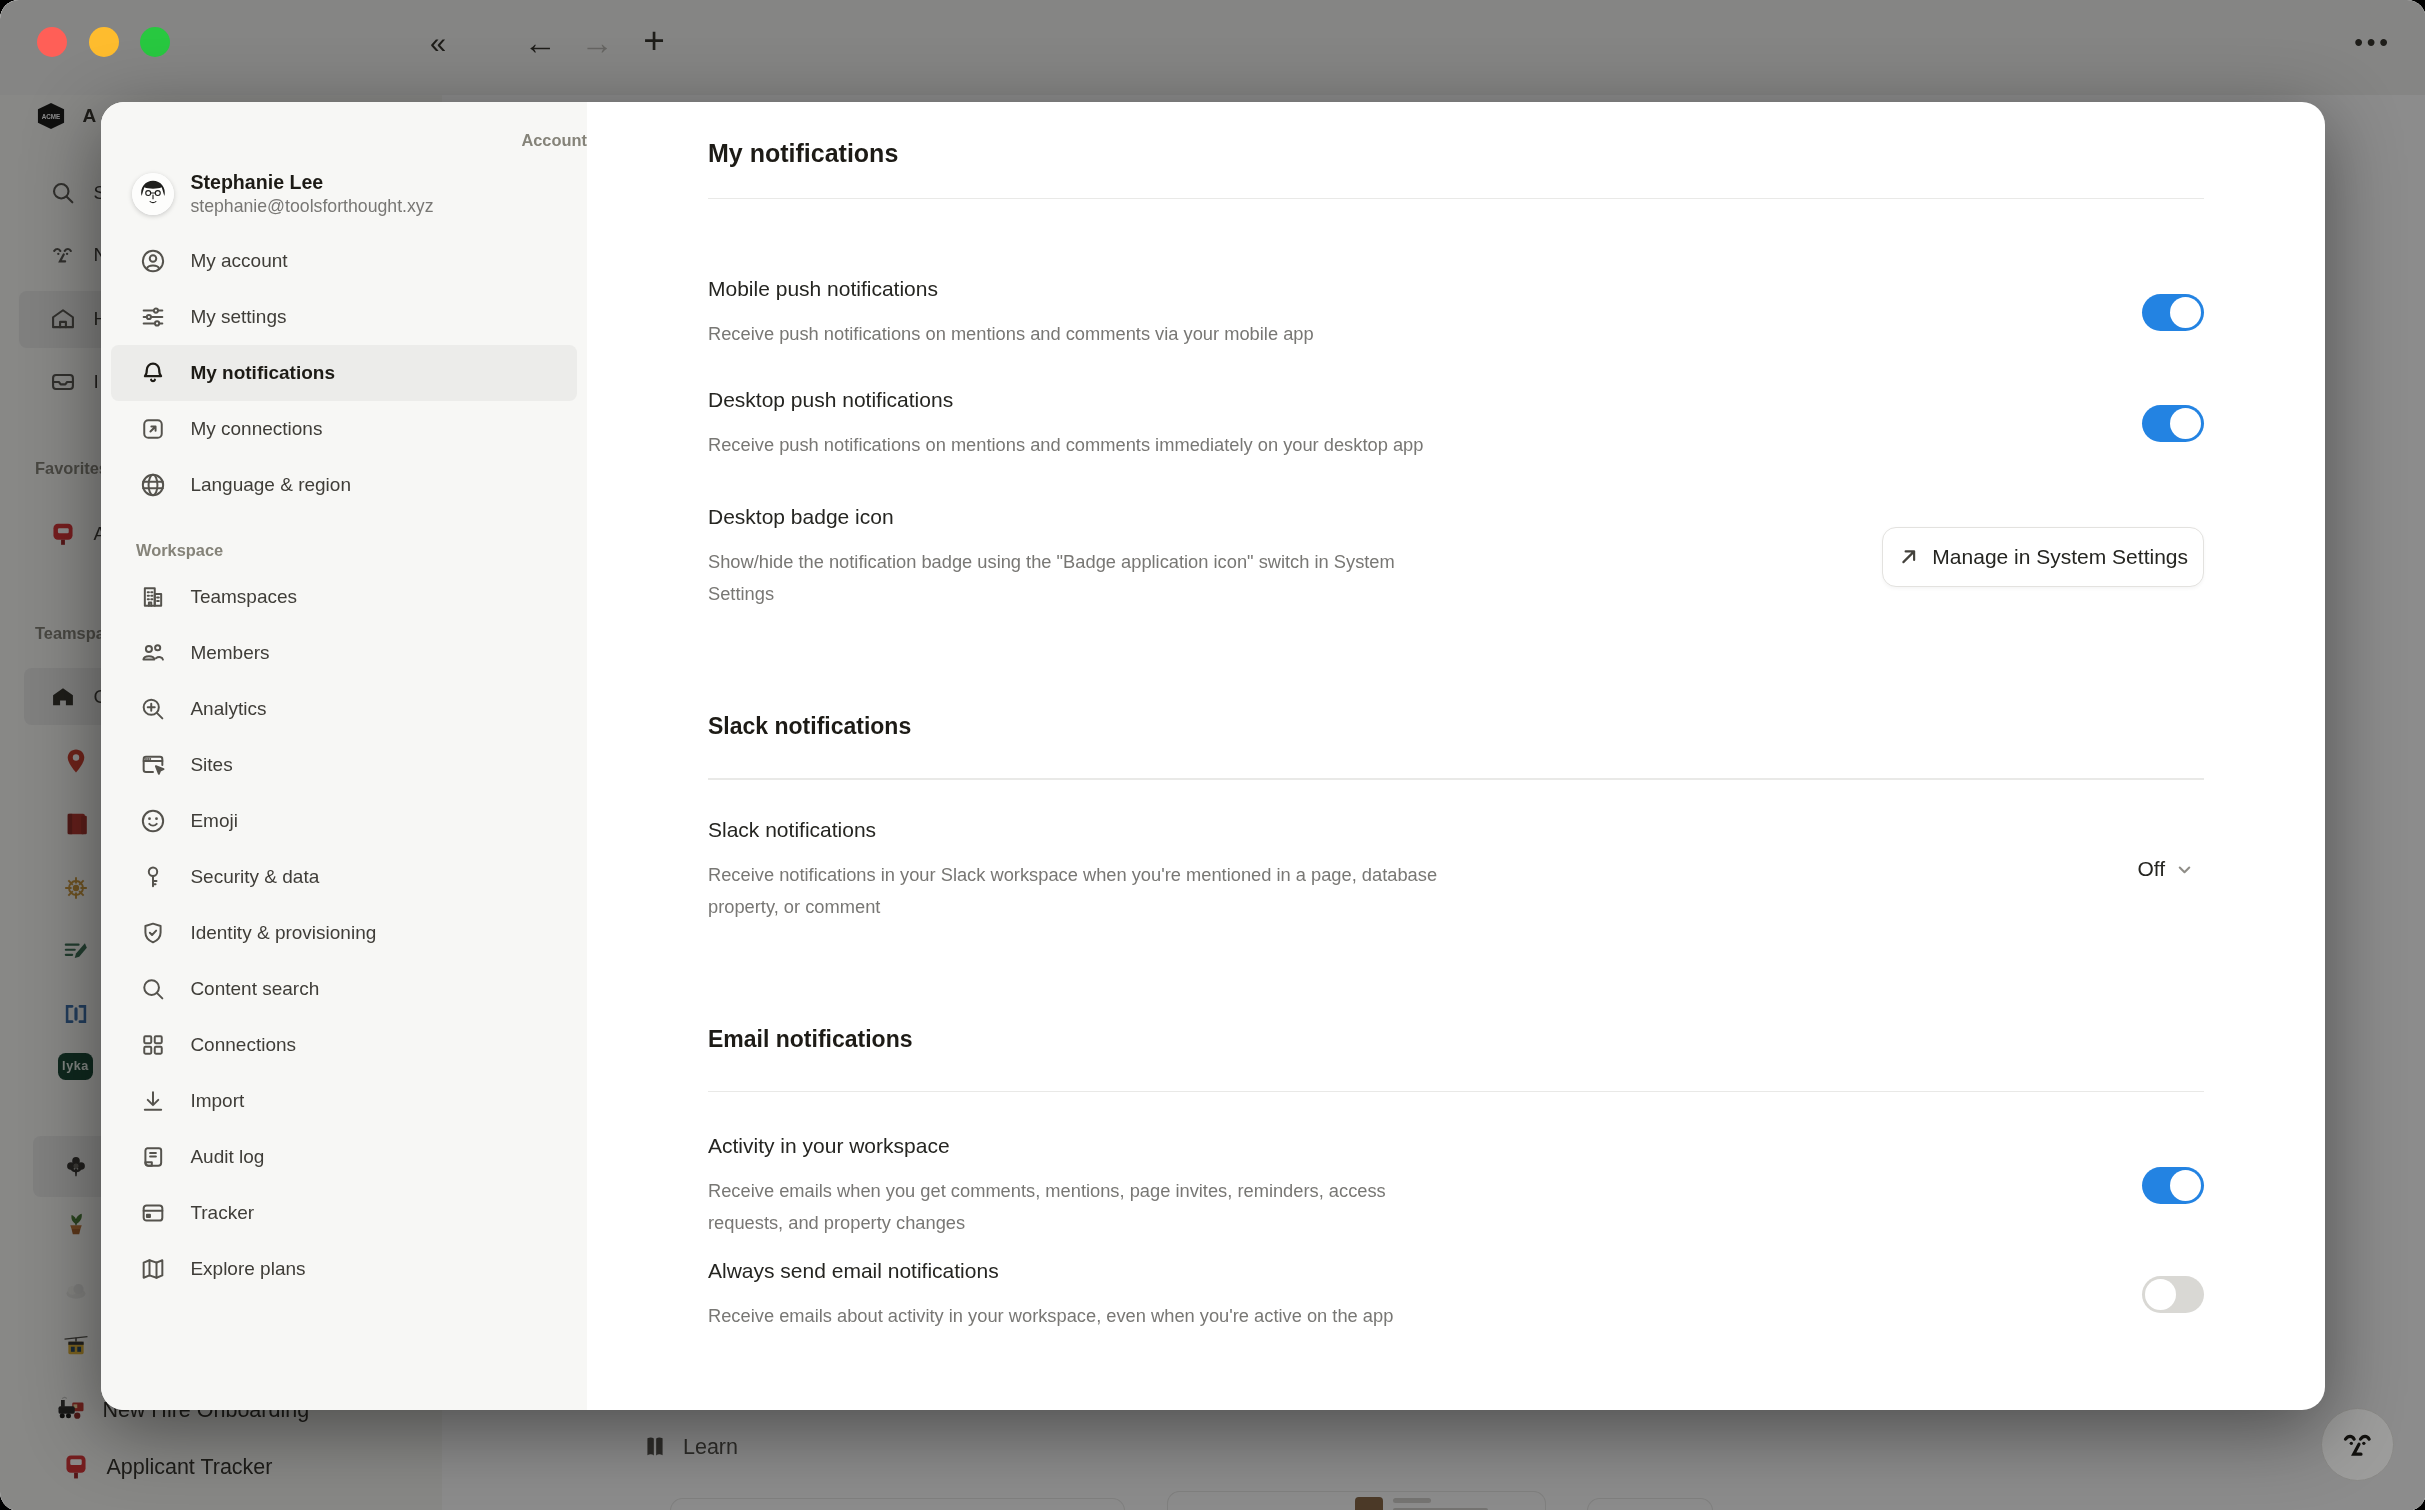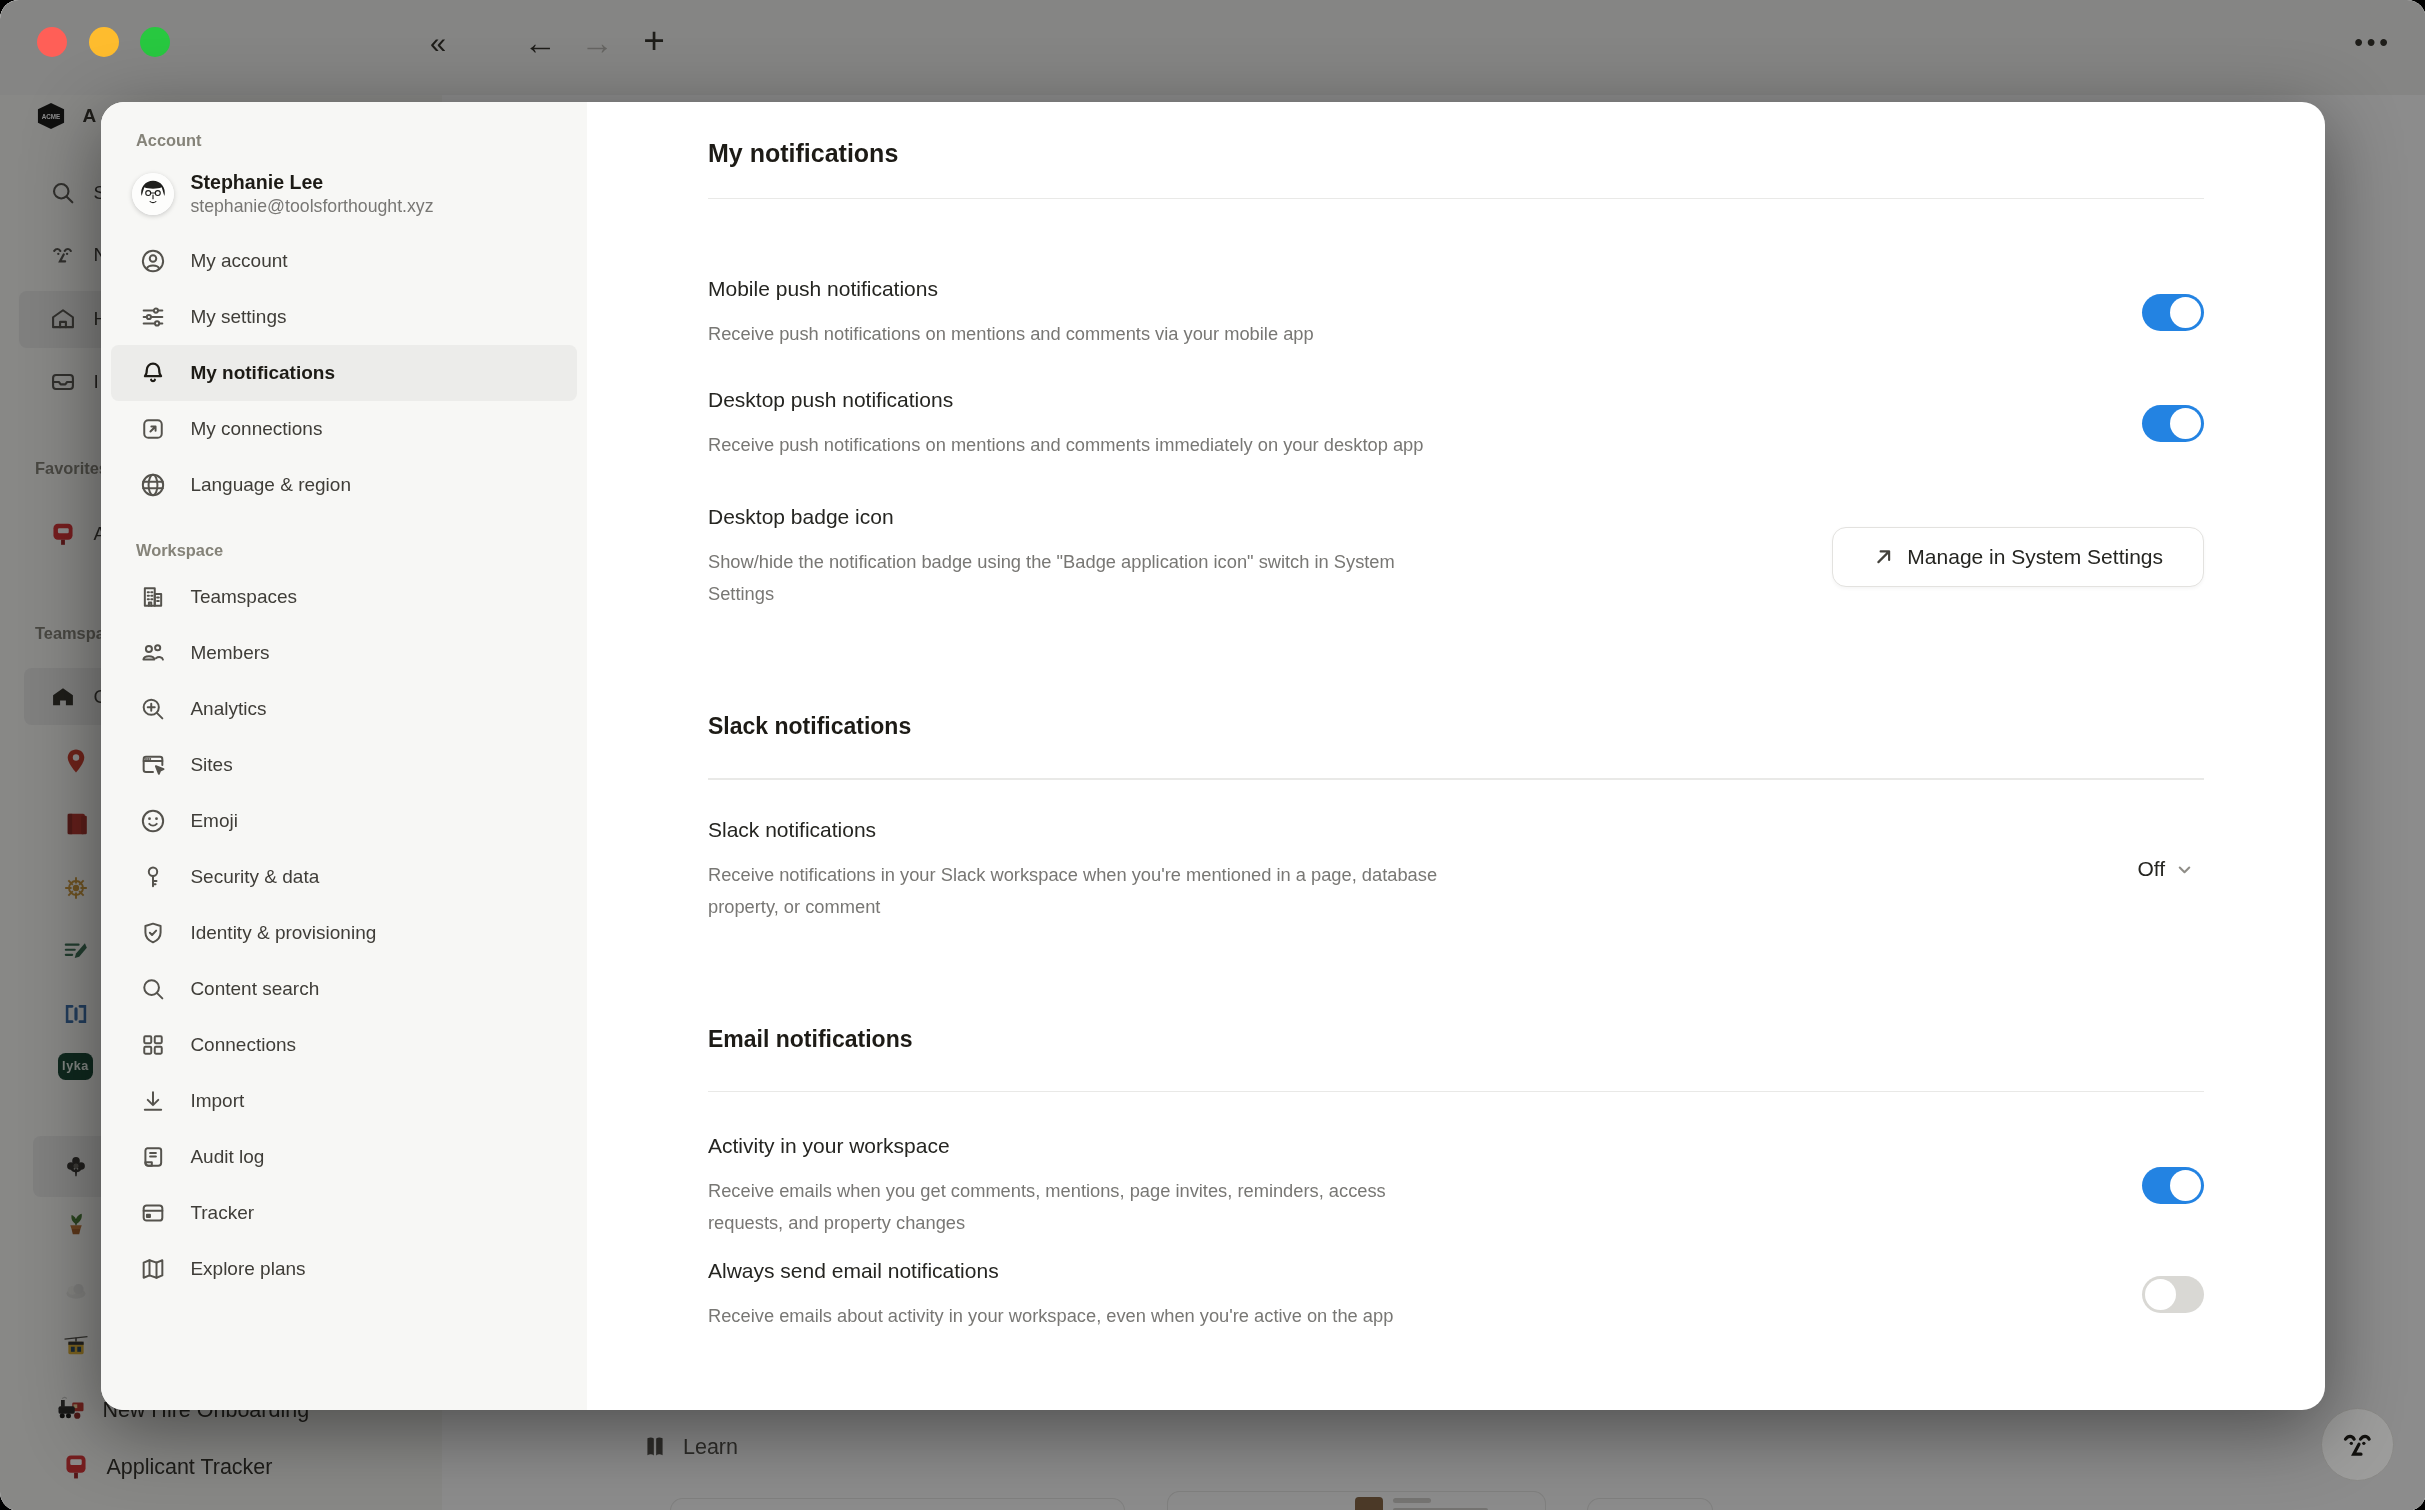--- a/index.html
+++ b/index.html
@@ -36,21 +36,21 @@
   .light.red{background:#FF5F57;}
   .light.yellow{background:#FEBC2E;}
   .light.green{background:#28C840;}
 
   
   .ai-fab{position:absolute;left:2321px;top:1408px;width:73px;height:73px;border-radius:50%;background:#FDFDFC;border:1.3px solid #DEDDD9;display:flex;align-items:center;justify-content:center;}
 
   
   .modal{position:absolute;left:101px;top:102px;width:2224px;height:1308px;background:#fff;border-radius:23px;box-shadow:0 19px 76px rgba(0,0,0,0.45);display:flex;overflow:hidden;}
   .m-side{width:486px;background:#F7F7F5;flex:none;padding-top:29px;overflow:hidden;}
-  .m-side-label{margin:0 0 8.8px 35px;font-size:16.4px;font-weight:700;color:#858379;}
+  .m-side-label{margin:0 0 8.8px 35px;font-size:16.4px;font-weight:700;color:#858379;text-align:right;}
   .m-rows{margin:0 10px;}
   .m-user{display:flex;align-items:center;gap:16.4px;padding:11.4px 0 11.4px 21px;margin-bottom:3.8px;}
   .m-avatar{width:42px;height:42px;border-radius:50%;background:#fff;box-shadow:0 1.3px 5px rgba(0,0,0,0.18);flex:none;}
   .m-user-name{font-size:19.6px;font-weight:700;color:#1D1B16;line-height:25px;}
   .m-user-email{font-size:17.7px;color:#787774;line-height:23px;}
   .m-item{display:flex;align-items:center;height:56px;border-radius:7.6px;padding-left:28px;gap:23.4px;cursor:pointer;}
   .m-item .lab{font-size:19px;color:#3F3D38;font-weight:500;white-space:nowrap;}
   .m-item.sel{background:#ECECEA;}
   .m-item.sel .lab{color:#1D1B16;font-weight:700;}
   .m-ws-label{margin:28px 0 8.8px 35px;font-size:16.4px;font-weight:700;color:#858379;}
@@ -68,21 +68,21 @@
   .srow .rd{font-size:18.3px;color:#787774;line-height:32px;margin-top:15px;max-width:749px;}
   .mt76{margin-top:76px;} .mt64{margin-top:36px;} .mt66{margin-top:42px;} .mt63{margin-top:40px;} .mt65{margin-top:18px;}
 
   .toggle{width:62px;height:37px;border-radius:19px;position:relative;flex:none;}
   .toggle.on{background:#2383E2;}
   .toggle.off{background:#D9D8D4;}
   .toggle .knob{position:absolute;top:3.2px;width:31px;height:31px;border-radius:50%;background:#fff;}
   .toggle.on .knob{right:3.2px;}
   .toggle.off .knob{left:3.2px;}
 
-  .btn{display:flex;align-items:center;gap:12.6px;height:60px;padding:0 40px;border:1.3px solid #E3E2DF;border-radius:14px;background:#fff;font-size:21px;color:#252521;white-space:nowrap;box-shadow:0 1.3px 3.8px rgba(0,0,0,0.04);cursor:pointer;}
+  .btn{display:flex;align-items:center;gap:12.6px;height:60px;padding:0 15px;border:1.3px solid #E3E2DF;border-radius:14px;background:#fff;font-size:21px;color:#252521;white-space:nowrap;box-shadow:0 1.3px 3.8px rgba(0,0,0,0.04);cursor:pointer;}
   .select{display:flex;align-items:center;gap:10px;cursor:pointer;margin-right:10px;}
   .select .val{font-size:21px;color:#252521;}
 
   .chev{width:19px;height:19px;stroke:#8F8D87;fill:none;stroke-width:2.6;stroke-linecap:round;stroke-linejoin:round;}
   .arrow-ne{width:21.5px;height:21.5px;stroke:#44423C;fill:none;stroke-width:2.4;stroke-linecap:round;stroke-linejoin:round;}
 </style>
 </head>
 <body>
 
 <div class="window">

